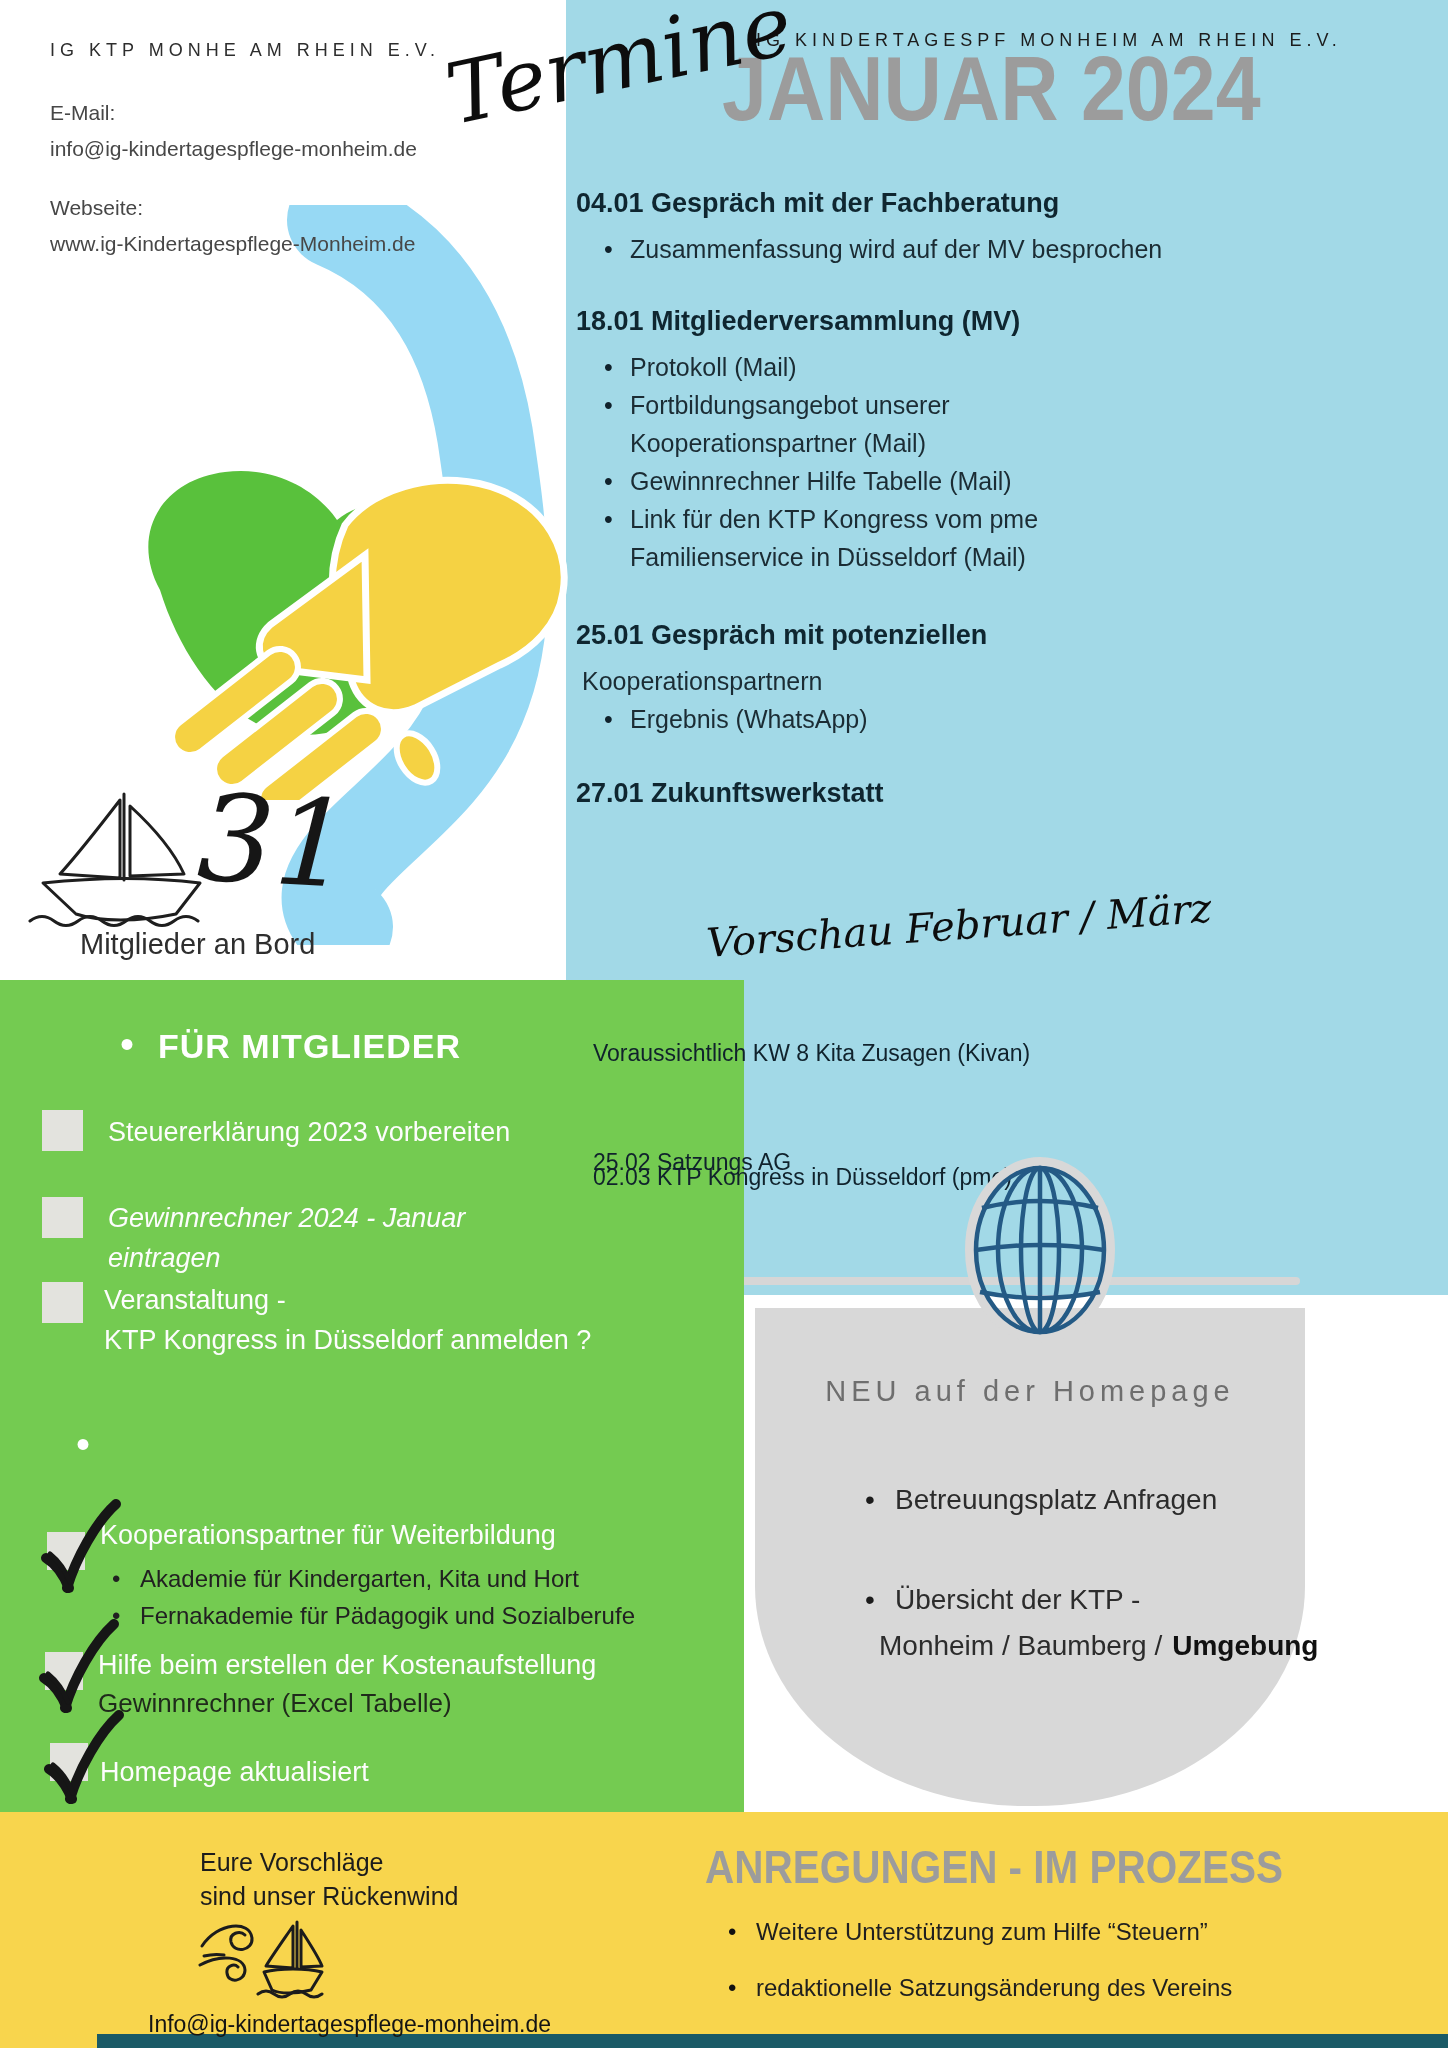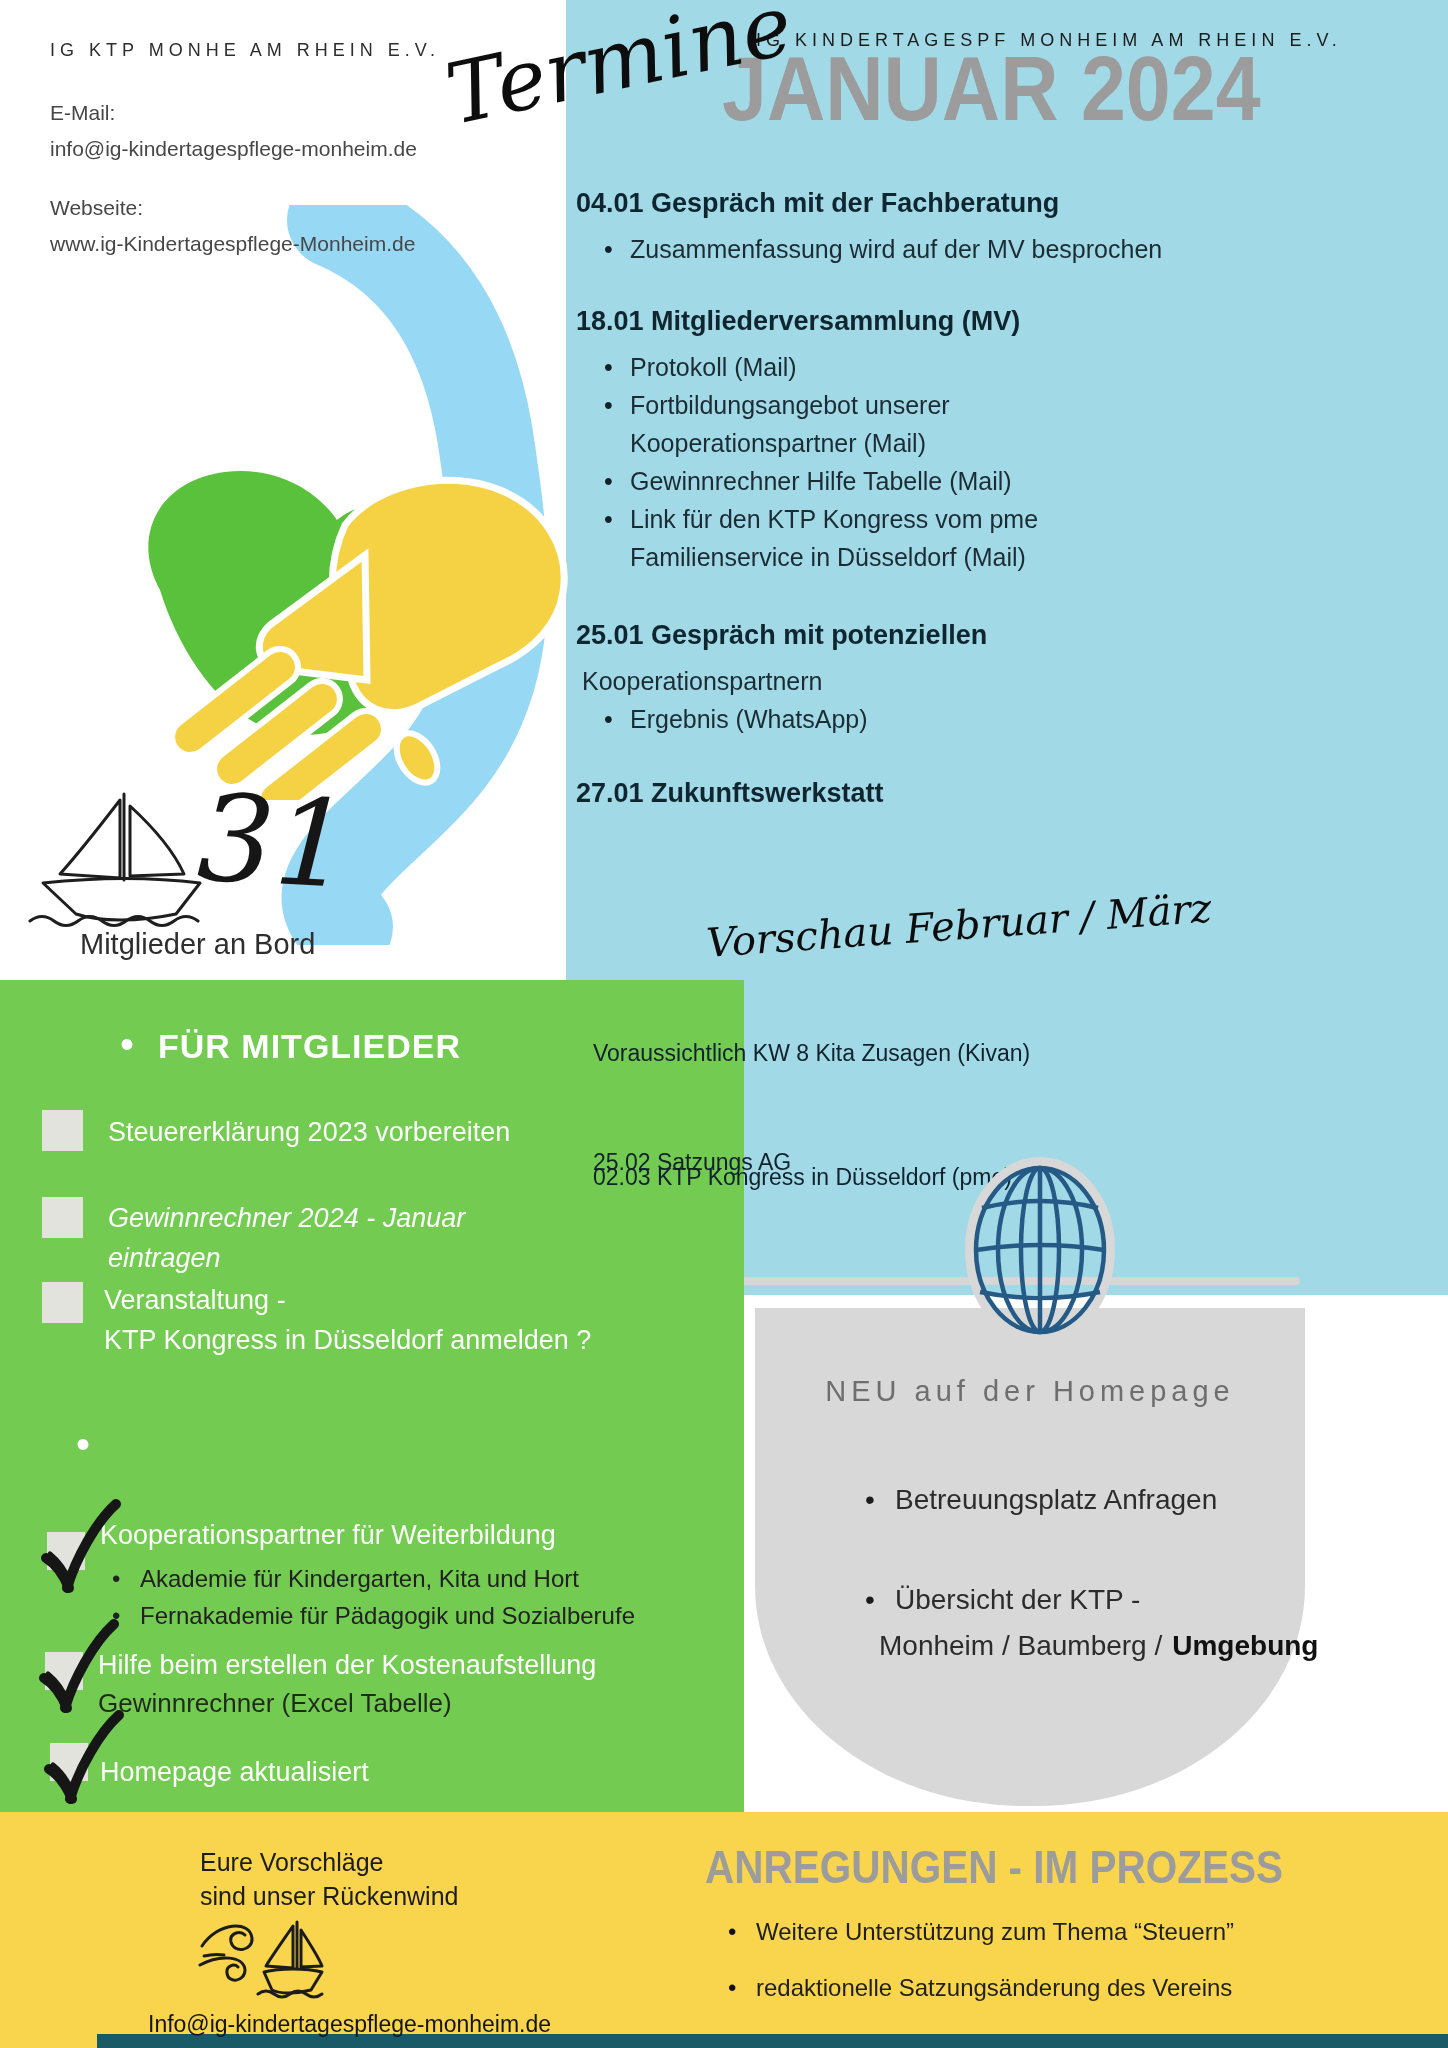--- a/index.html
+++ b/index.html
@@ -242,16 +242,16 @@
       <path d="M 95,8 C 84,24 74,38 68,48 L 95,50 Z"></path>
       <path d="M 103,12 C 112,26 120,38 124,48 L 103,49 Z"></path>
       <path d="M 66,54 C 82,50 108,50 124,54 L 113,72 C 98,76 82,76 74,72 Z"></path>
       <path d="M 60,76 q 8,-6 16,0 t 16,0 t 16,0 t 16,0"></path>
     </g>
   </svg>
 
   <div class="abs footer-email">Info@ig-kindertagespflege-monheim.de</div>
 
   <div class="abs anreg-heading">ANREGUNGEN - IM PROZESS</div>
-  <div class="fitem" style="top:1918px;">Weitere Unterstützung zum Thema “Steuern”</div>
+  <div class="fitem" style="top:1918px;">Weitere Unterstützung zum Hilfe “Steuern”</div>
   <div class="fitem" style="top:1974px;">redaktionelle Satzungsänderung des Vereins</div>
 
 </div>
 
 </body></html>

